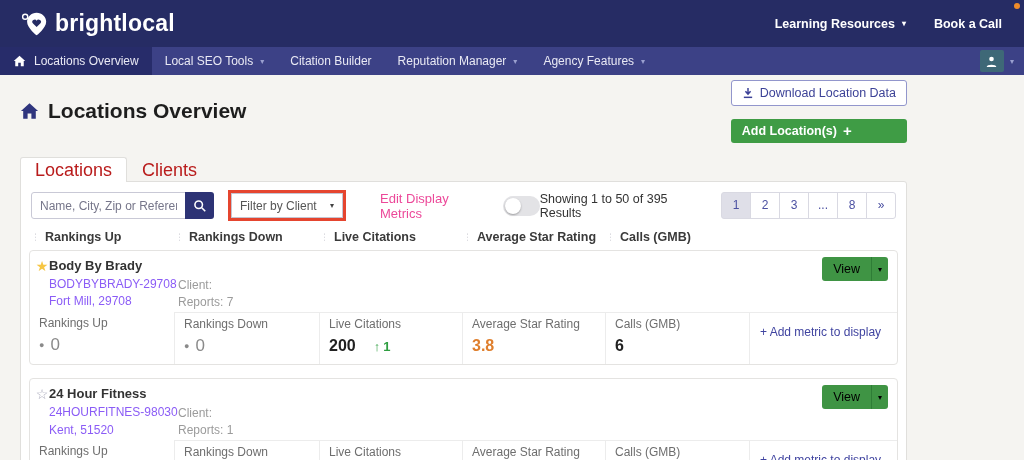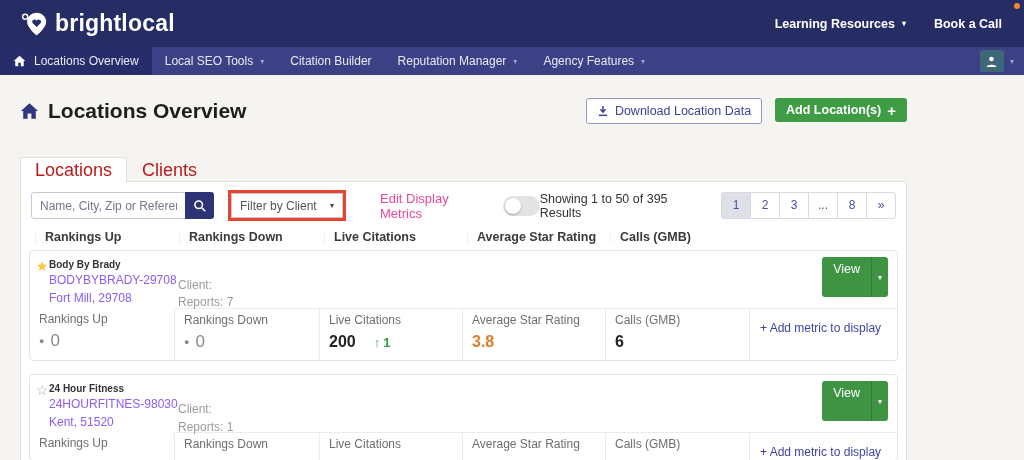--- a/index.html
+++ b/index.html
@@ -25,21 +25,21 @@
   .subnav-right { margin-left:auto; display:flex; align-items:center; padding-right:10px; gap:6px; }
   .avatar { width:24px; height:22px; background:#3e6877; border-radius:2px; display:flex; align-items:center; justify-content:center; cursor:pointer; }
   .avatar svg { width:13px; height:13px; display:block; }
   .avatar-caret { color:#9aa0d0; font-size:8px; cursor:pointer; }
 
   
   .page { width:887px; margin-left:20px; }
   .page-header { display:flex; align-items:center; margin-top:21px; height:30px; }
   .title-home { width:19px; height:18px; color:#2f357e; }
   .page-title { font-size:21px; font-weight:bold; color:#1d1d1d; margin-left:9px; }
-  .header-actions { margin-left:auto; display:flex; gap:13px; }
+  .header-actions { margin-left:auto; display:flex; gap:13px;flex-direction:column; }
   .btn-download { height:26px; border:1px solid #9296cc; background:#fff; color:#3c4297; border-radius:3px; font-size:12.5px; display:flex; align-items:center; gap:6px; padding:0 10px; cursor:pointer; font-family:inherit; }
   .btn-add { height:24px; background:#3f9c45; border:none; color:#fff; border-radius:3px; font-size:12.5px; font-weight:600; display:flex; align-items:center; gap:6px; padding:0 11px; cursor:pointer; font-family:inherit; }
   .btn-add .plus { font-size:15px; font-weight:bold; line-height:1; }
 
   
   .tabs { display:flex; margin-top:31px; }
   .tab { height:25px; line-height:24px; padding:0 14px; font-size:18px; color:#b91c1c; border:1px solid transparent; border-bottom:none; border-radius:3px 3px 0 0; cursor:pointer; }
   .tab.active { background:#fff; border-color:#e0dfdc; position:relative; z-index:2; }
   .panel { background:#fff; border:1px solid #e0dfdc; border-radius:0 3px 3px 3px; height:282px; margin-top:-1px; overflow:hidden; position:relative; }
 
@@ -69,24 +69,24 @@
   .col-h.w0{width:144px}.col-h.w1{width:145px}.col-h.w2{width:143px}.col-h.w3{width:143px}.col-h.w4{width:144px}
   .drag-dots { color:#cfcfd6; font-size:9px; font-weight:normal; }
 
   
   .card { margin:0 8px 13px 8px; border:1px solid #e4e3e1; border-radius:4px; background:#fff; }
   .card-top { position:relative; padding:7px 10px 2px 5px; display:flex; min-height:48px; }
   .star { width:14px; font-size:14px; line-height:17px; text-align:center; cursor:pointer; flex:none; margin-right:0; }
   .star.filled { color:#f6c644; }
   .star.outline { color:#a9a9ba; }
   .names { line-height:1.3; }
-  .loc-name { font-size:10px; font-weight:bold; color:#333; }
+  .loc-name { font-size:13px; font-weight:bold; color:#333; }
   .loc-sub { font-size:12px; color:#8b5cf6; margin-top:2px; }
   .client-block { position:absolute; left:148px; top:26px; font-size:12px; color:#9b9b9b; line-height:1.45; }
-  .view-btn { position:absolute; top:6px; right:9px; display:flex; height:40px; background:#3f9444; border-radius:3px; overflow:hidden; color:#ffffff; }
+  .view-btn { position:absolute; top:6px; right:9px; display:flex; height:24px; background:#3f9444; border-radius:3px; overflow:hidden; color:#000000; }
   .view-main { padding:0 11px; font-size:12.5px; line-height:24px; cursor:pointer; }
   .view-caret-btn { width:17px; border-left:1px solid #2e7d36; display:flex; align-items:center; justify-content:center; font-size:8px; cursor:pointer; }
   .card-metrics { display:flex; }
   .m-cell { padding:4px 0 8px 9px; border-left:1px solid #ececec; border-top:1px solid #ececec; }
   .m-cell.first { border-left:none; border-top:none; }
   .m-cell.w0{width:144px}.m-cell.w1{width:145px}.m-cell.w2{width:143px}.m-cell.w3{width:143px}.m-cell.w4{width:144px}
   .m-label { font-size:12px; color:#6e6e6e; }
   .m-value { margin-top:5px; display:flex; align-items:center; height:20px; }
   .zero-dot { color:#8a8a8a; font-size:9px; margin-right:6px; }
   .zero-num { color:#8a8a8a; font-size:17px; }

